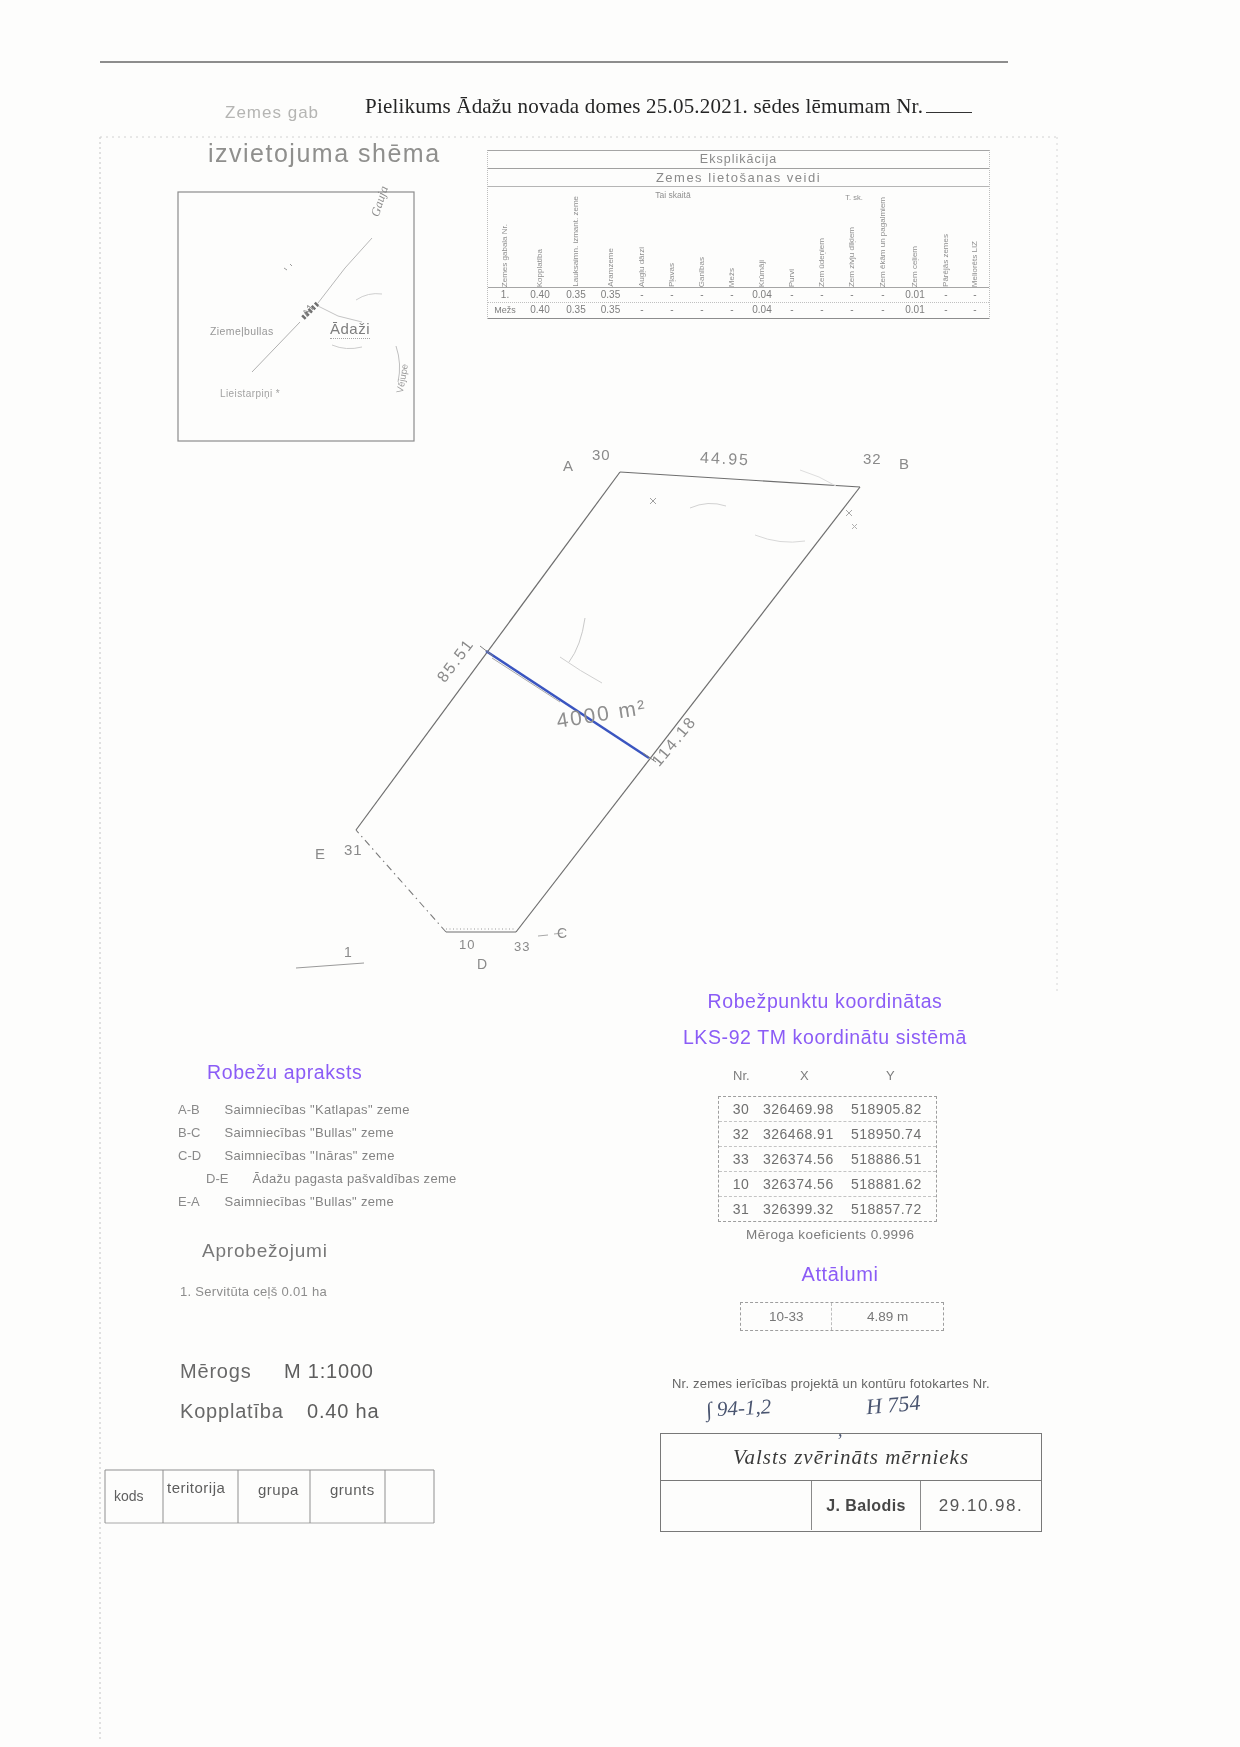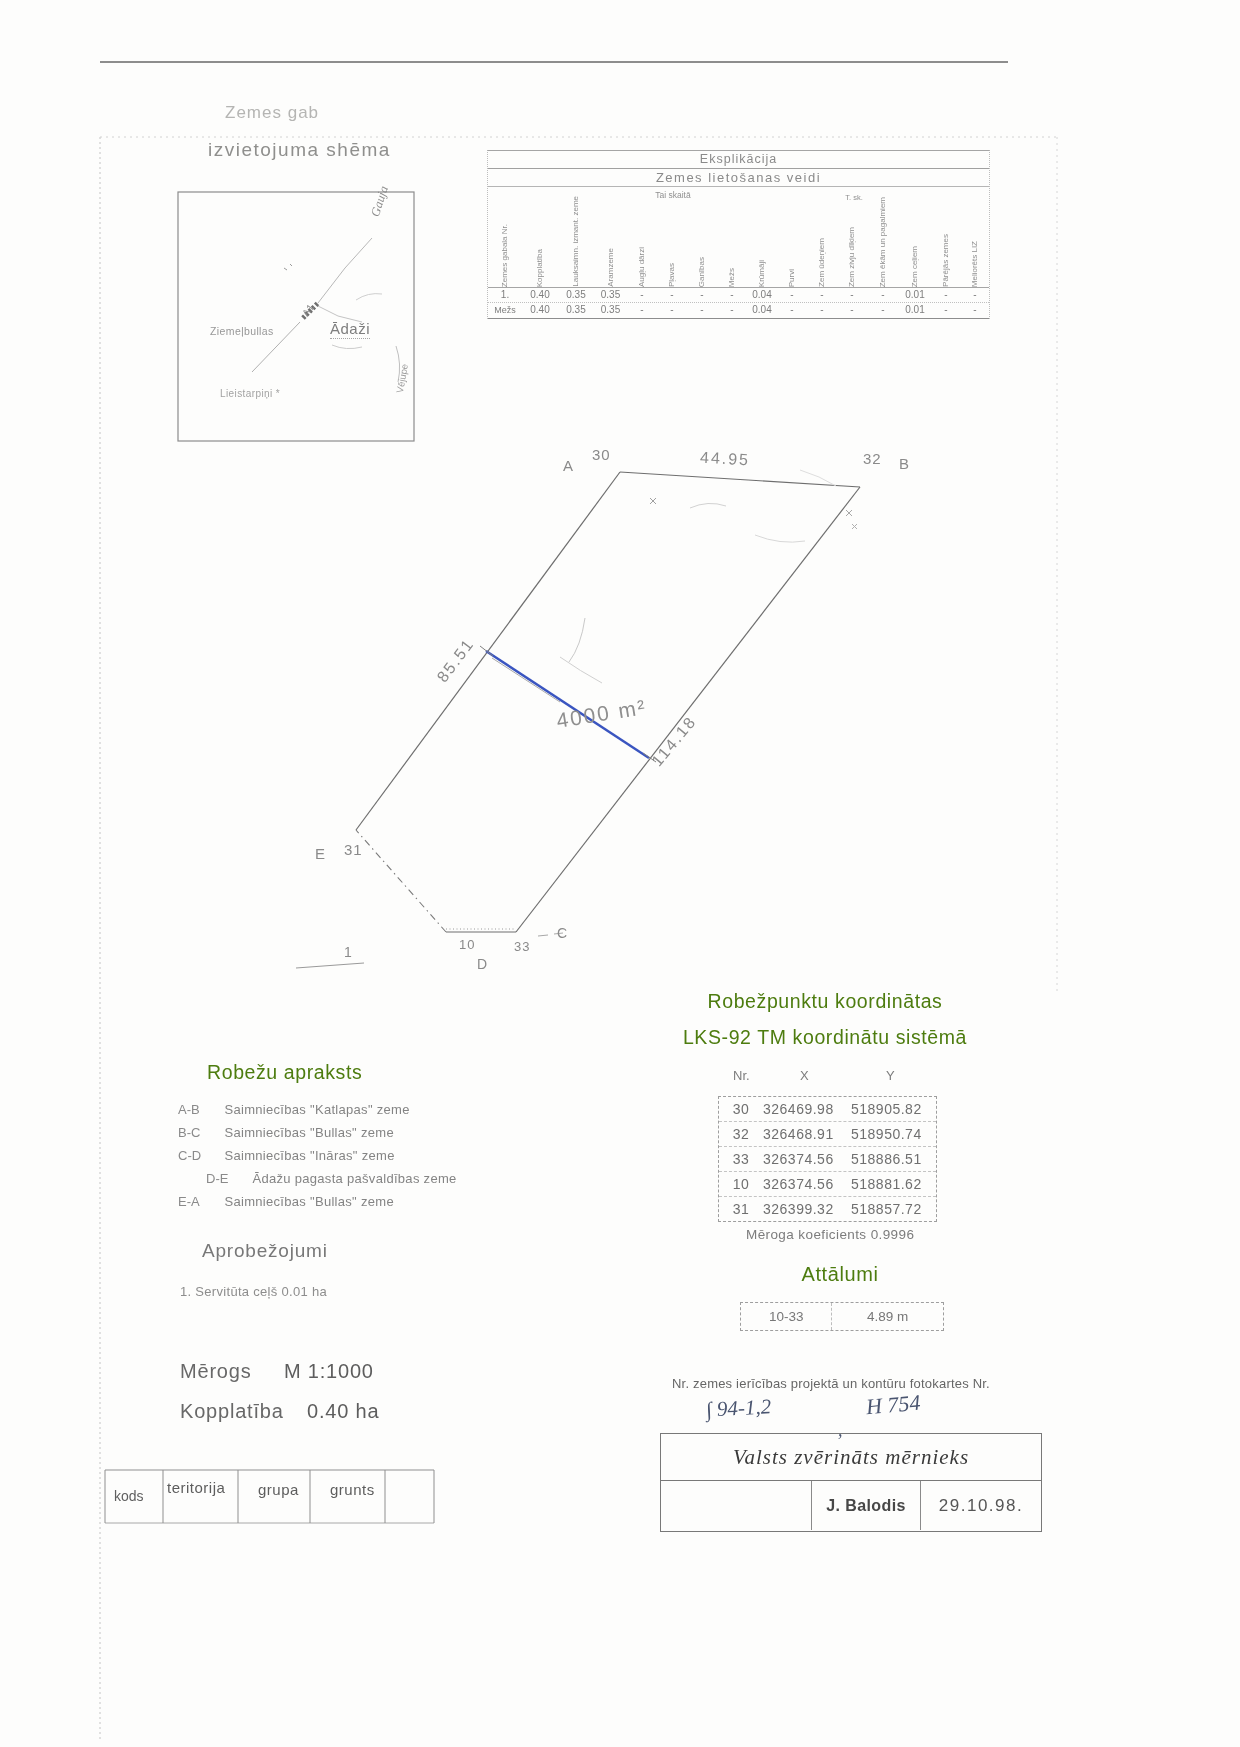--- a/index.html
+++ b/index.html
@@ -5,21 +5,21 @@
   html,body{margin:0;padding:0;background:#e8e8e6;}
   .page{position:relative;width:1240px;height:1747px;margin:0 auto;background:#fdfdfc;
         font-family:"Liberation Sans",sans-serif;overflow:hidden;color:#777;}
   .abs{position:absolute;}
   svg.lines{position:absolute;left:0;top:0;pointer-events:none;}
 
   
   .annex-title{font-family:"Liberation Serif",serif;font-size:21px;color:#252525;letter-spacing:.2px;}
   .annex-blank{display:inline-block;width:46px;border-bottom:1.5px solid #333;height:16px;margin-left:3px;}
   .scheme-line1{font-size:17px;color:#b5b5b3;letter-spacing:1px;}
-  .scheme-line2{font-size:19px;color:#8f8f8d;letter-spacing:1.5px;}
+  .scheme-line2{font-size:25px;color:#8f8f8d;letter-spacing:1.5px;}
 
   
   .exp{left:487px;top:150px;width:501px;border-left:1px dotted #bdbdbd;border-right:1px dotted #bdbdbd;border-top:1px solid #a5a5a5;}
   .exp-title{height:17px;line-height:17px;text-align:center;font-size:12.5px;color:#8a8a8a;letter-spacing:1px;border-bottom:1px solid #a0a0a0;}
   .exp-sub{height:17px;line-height:17px;text-align:center;font-size:13px;color:#8a8a8a;letter-spacing:1.5px;border-bottom:1px solid #b5b5b5;}
   .exp-grid{display:grid;grid-template-columns:34px 36px 36px 33px 30px 30px 30px 30px 30px 30px 30px 30px 32px 32px 30px 28px;}
   .exp-heads{height:100px;border-bottom:1px solid #a5a5a5;position:relative;}
   .exp-hcell{display:flex;align-items:flex-end;justify-content:center;height:100px;overflow:hidden;}
   .vtext{writing-mode:vertical-rl;transform:rotate(180deg);font-size:8px;line-height:1.2;max-height:94px;color:#8f8f8f;}
   .exp-group{position:absolute;font-size:8.5px;color:#909090;text-align:center;}
@@ -34,21 +34,21 @@
   .mm-a1{font-size:10px;color:#8a8a8a;transform:rotate(-55deg);transform-origin:0 0;}
 
   
   .pl{color:#8a8a8a;}
   .pl-pt{font-size:15px;letter-spacing:1px;}
   .pl-num{font-size:15px;letter-spacing:1px;}
   .pl-dim{font-size:16px;letter-spacing:2px;}
   .pl-area{font-size:21px;letter-spacing:2px;color:#8f8f8f;}
 
   
-  .h-big{font-size:19.5px;color:#4d7c0f;letter-spacing:.6px;}
+  .h-big{font-size:19.5px;color:#8b5cf6;letter-spacing:.6px;}
   .coord-head{font-size:13px;color:#7d7d7d;}
   .coord-box{left:718px;top:1096px;width:217px;border:1px dashed #9e9e9e;}
   .coord-row{display:grid;grid-template-columns:44px 88px 85px;height:24px;border-bottom:1px dashed #c4c4c4;}
   .coord-row:last-child{border-bottom:none;}
   .coord-row span{font-size:14px;color:#6f6f6f;line-height:24px;letter-spacing:.5px;}
   .small-note{font-size:13.5px;color:#7c7c7c;letter-spacing:.4px;}
   .dist-box{left:740px;top:1302px;width:202px;height:27px;border:1px dashed #9e9e9e;display:flex;}
   .dist-box span{font-size:13.5px;color:#777;line-height:27px;text-align:center;}
   .dist-pair{width:45%;border-right:1px dashed #bdbdbd;}
   .dist-val{width:55%;}
@@ -125,20 +125,23 @@
     <path d="M296,968 L364,963" stroke="#9a9a9a" stroke-width="1" fill="none"></path>
 
     <path d="M538,936 l10,-1 m6,-1 l9,-1" stroke="#a8a8a8" stroke-width="1" fill="none"></path>
 
     <path d="M105,1470 H434" stroke="#8f8f8f" stroke-width="1.2" fill="none"></path>
     <path d="M105,1523 H434" stroke="#a8a8a8" stroke-width="1" fill="none"></path>
     <path d="M105,1470 V1523 M163,1470 V1523 M238,1470 V1523 M310,1470 V1523 M385,1470 V1523 M434,1470 V1523" stroke="#8f8f8f" stroke-width="1" fill="none"></path>
   </svg>
 
   <div class="abs scheme-line1" style="left:225px;top:103px;">Zemes gab</div>
+  <div class="abs annex-title" style="left:365px;top:94px;white-space:nowrap;">
+    <span>Pielikums Ādažu novada domes 25.05.2021. sēdes lēmumam Nr.</span><span class="annex-blank"></span>
+  </div>
   <div class="abs scheme-line2" style="left:208px;top:139px;">izvietojuma shēma</div>
 
   <div class="abs exp">
     <div class="exp-title">Eksplikācija</div>
     <div class="exp-sub">Zemes lietošanas veidi</div>
     <div class="exp-grid exp-heads">
       <div class="exp-hcell">
           <span class="vtext">Zemes gabala Nr.</span>
         </div>
       <div class="exp-hcell">

